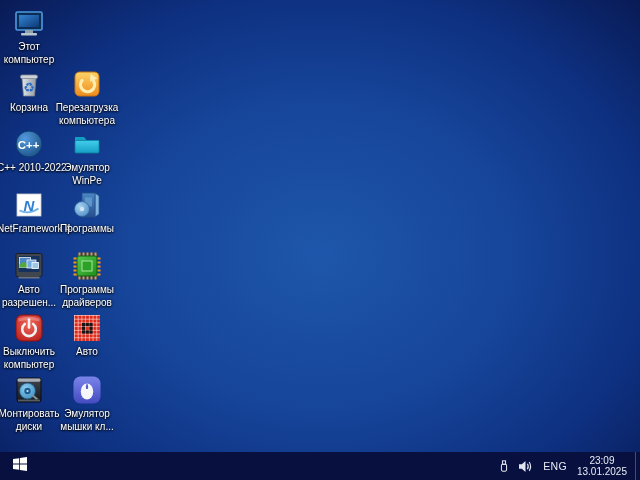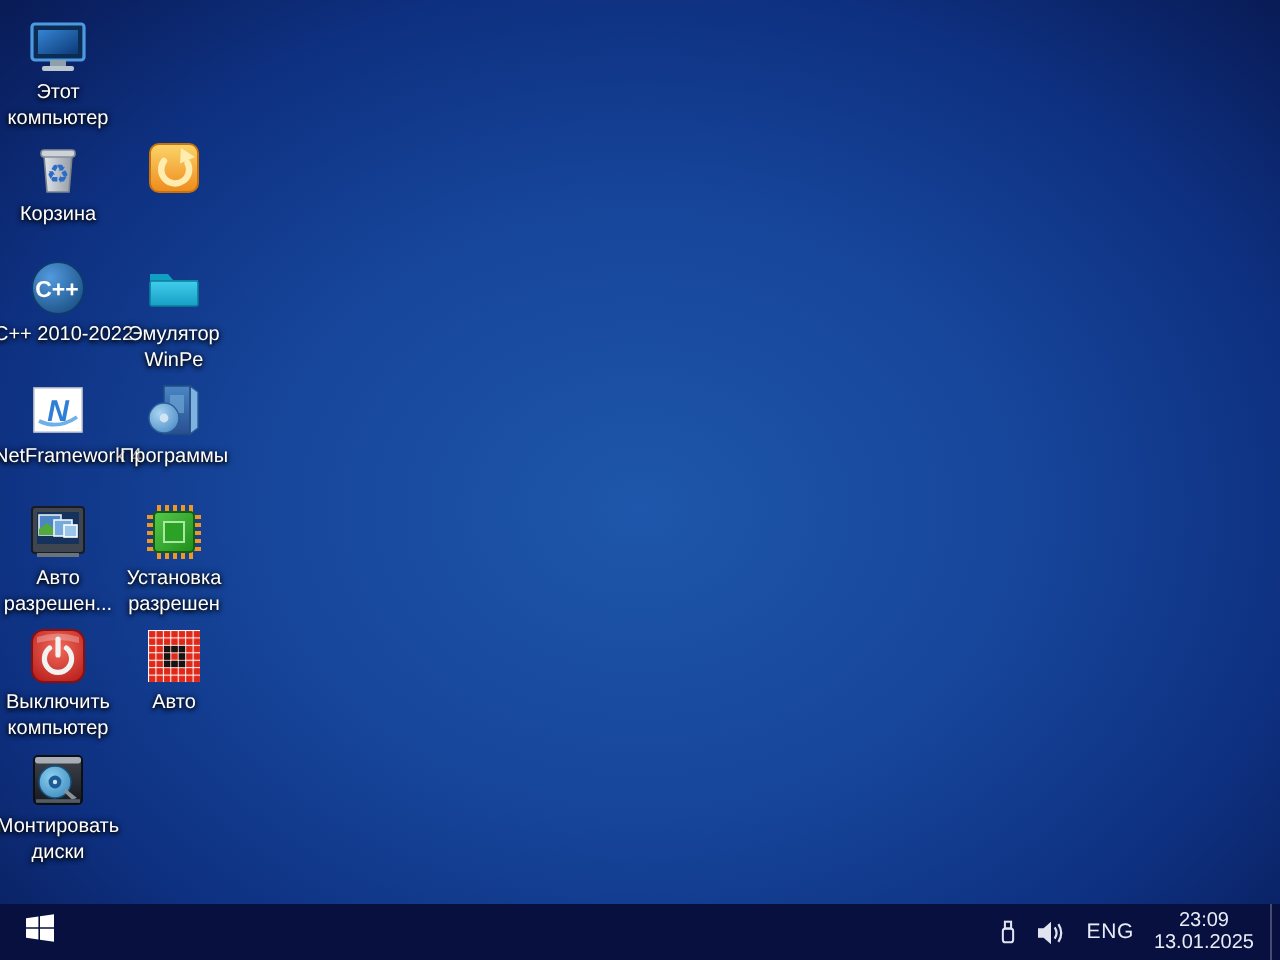--- a/index.html
+++ b/index.html
@@ -82,20 +82,21 @@
         <linearGradient id="gRst" x1="0" y1="0" x2="0" y2="1">
           <stop offset="0" stop-color="#fcd469"></stop>
               <stop offset="1" stop-color="#ee8b1c"></stop>
         </linearGradient>
           </defs>
         <rect x="4" y="4" width="24" height="24" rx="4.5" fill="url(#gRst)" stroke="#c8720e"></rect>
         <path d="M11 12.5 A7 7 0 1 0 22.8 13.5" fill="none" stroke="#ffedb0" stroke-width="3.2" stroke-linecap="round"></path>
         <path d="M19.5 6 L26.5 10.5 L19 13.8 Z" fill="#ffedb0"></path>
       </svg>
     </div>
+    <div class="label">Перезагрузка компьютера</div>
   </div>
 
   <div class="icon-item col1 r3 one-line">
     <div class="glyph">
       <svg viewBox="0 0 32 32">
           <defs>
         <radialGradient id="gCpp" cx="0.35" cy="0.3" r="0.9">
           <stop offset="0" stop-color="#539ade"></stop>
               <stop offset="1" stop-color="#134678"></stop>
         </radialGradient>
@@ -200,21 +201,21 @@
           <rect x="25.5" y="7.5" width="4" height="2"></rect>
             <rect x="25.5" y="11.5" width="4" height="2"></rect>
           <rect x="25.5" y="15.5" width="4" height="2"></rect>
             <rect x="25.5" y="19.5" width="4" height="2"></rect>
           <rect x="25.5" y="23.5" width="4" height="2"></rect>
         </g>
         <rect x="6" y="6" width="20" height="20" rx="2" fill="url(#gChp)" stroke="#0f6010" stroke-width="1"></rect>
         <rect x="11" y="11" width="10" height="10" fill="#2ba226" stroke="#a8e8a0" stroke-width="1"></rect>
       </svg>
     </div>
-    <div class="label">Установка разрешен</div>
+    <div class="label">Программы драйверов</div>
   </div>
 
   <div class="icon-item col1 r6">
     <div class="glyph">
       <svg viewBox="0 0 32 32">
           <defs>
         <radialGradient id="gPwr" cx="0.5" cy="0.35" r="0.85">
           <stop offset="0" stop-color="#f26a5a"></stop>
               <stop offset="1" stop-color="#b01414"></stop>
         </radialGradient>
@@ -271,20 +272,37 @@
         <circle cx="14.5" cy="17" r="8" fill="url(#gPlt)" stroke="#16507e" stroke-width="0.7"></circle>
         <circle cx="14.5" cy="17" r="3.2" fill="#1c5c94"></circle>
         <circle cx="14.5" cy="17" r="1.1" fill="#cfe8f8"></circle>
         <path d="M20 20.5 L25.5 25 L23 25.8 L19 22 Z" fill="#8a9098"></path>
         <rect x="5" y="25.6" width="22" height="1.8" fill="#565c64"></rect>
       </svg>
     </div>
     <div class="label">Монтировать диски</div>
   </div>
 
+  <div class="icon-item col2 r7">
+    <div class="glyph">
+      <svg viewBox="0 0 32 32">
+          <defs>
+        <linearGradient id="gMse" x1="0" y1="0" x2="0" y2="1">
+          <stop offset="0" stop-color="#7b84ea"></stop>
+              <stop offset="1" stop-color="#434bc0"></stop>
+        </linearGradient>
+          </defs>
+        <rect x="2.5" y="2.5" width="27" height="27" rx="7" fill="url(#gMse)"></rect>
+        <ellipse cx="16" cy="17.5" rx="6.2" ry="8" fill="#f4f6fa"></ellipse>
+        <line x1="16" y1="9.8" x2="16" y2="15" stroke="#545cc8" stroke-width="1.2"></line>
+        <rect x="14.9" y="11" width="2.2" height="4" rx="1.1" fill="#545cc8"></rect>
+      </svg>
+    </div>
+    <div class="label">Эмулятор мышки кл...</div>
+  </div>
 
   <div id="taskbar">
     <div id="start">
       <span>
         <svg viewBox="0 0 14 14" width="14" height="14">
           <path fill="#ffffff" d="M0 2.1 L6.2 1.2 V6.6 H0 Z M7 1.1 L14 0.1 V6.6 H7 Z
                                    M0 7.4 H6.2 V12.8 L0 11.9 Z M7 7.4 H14 V13.9 L7 12.9 Z"></path>
         </svg>
       </span>
     </div>

